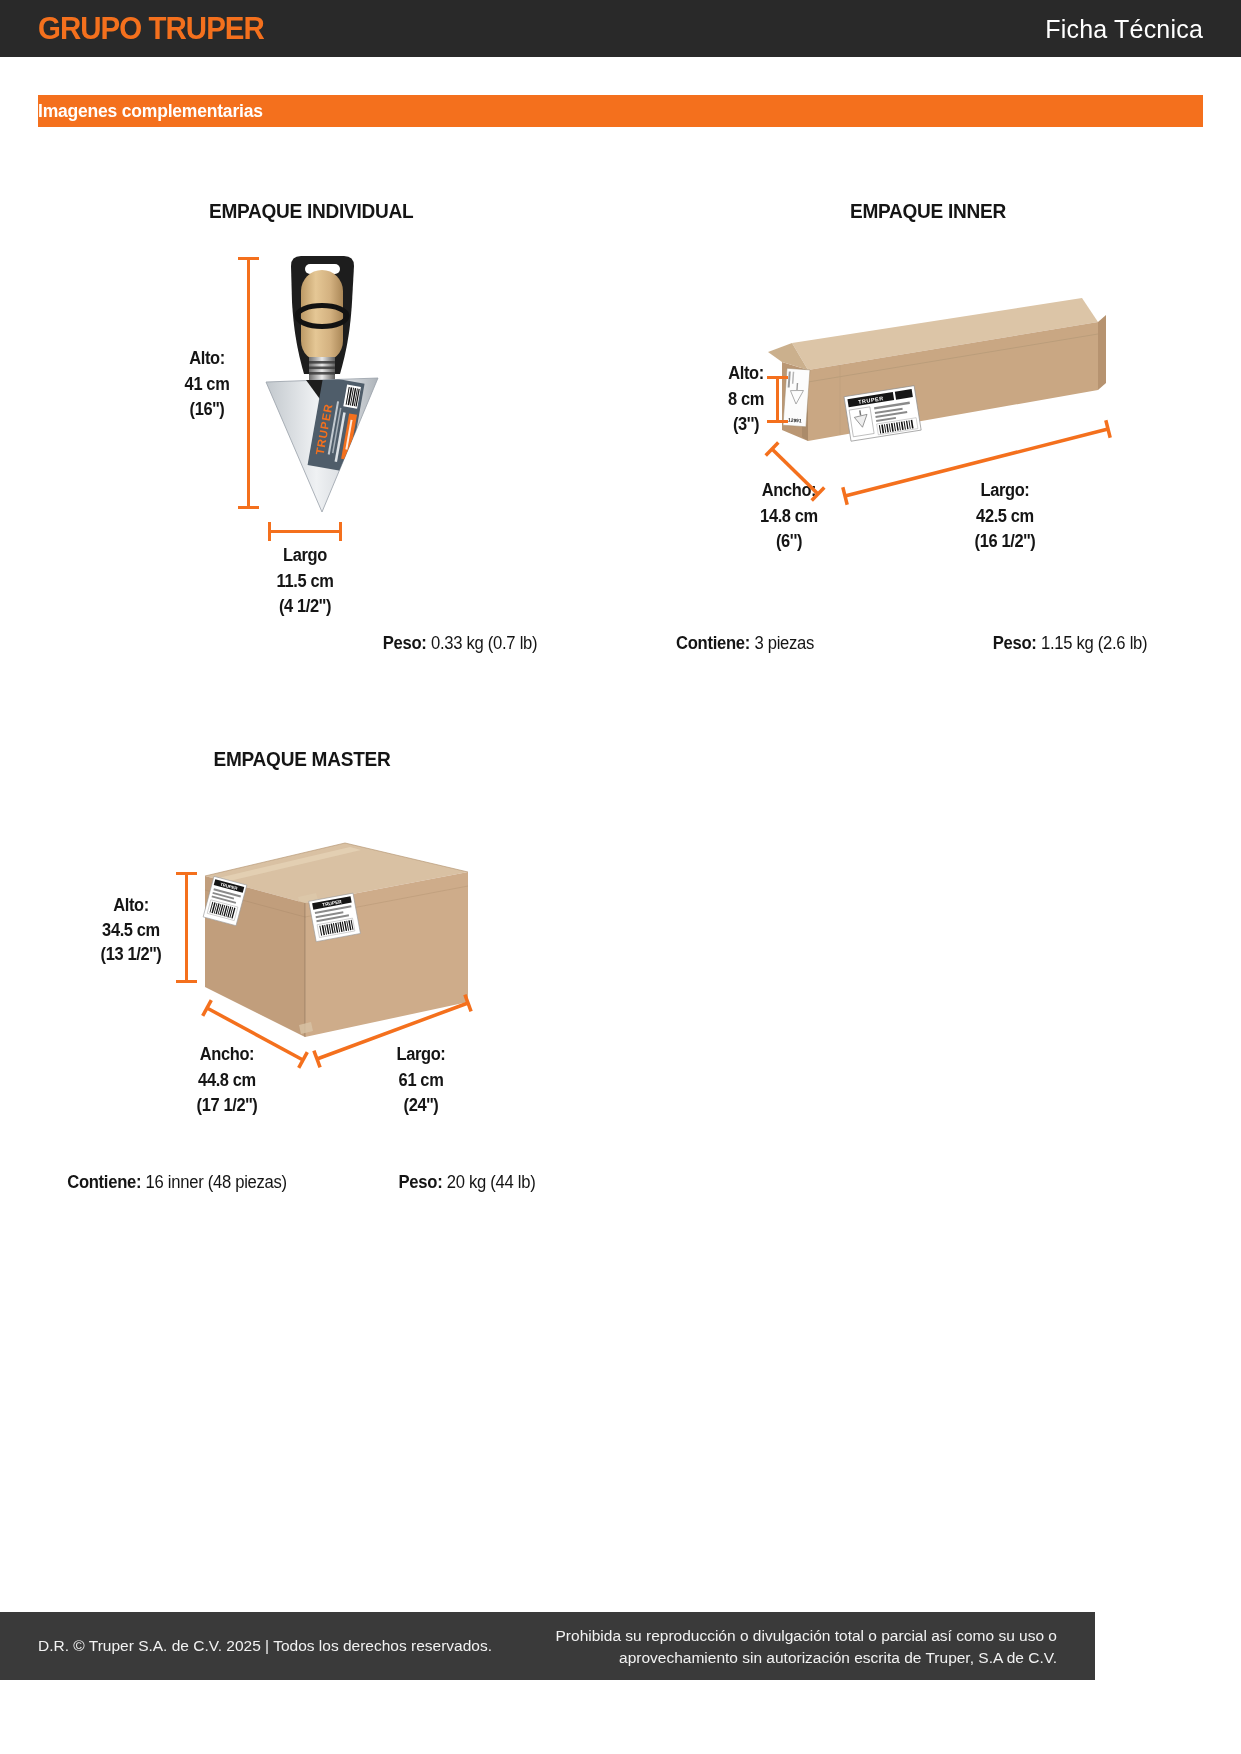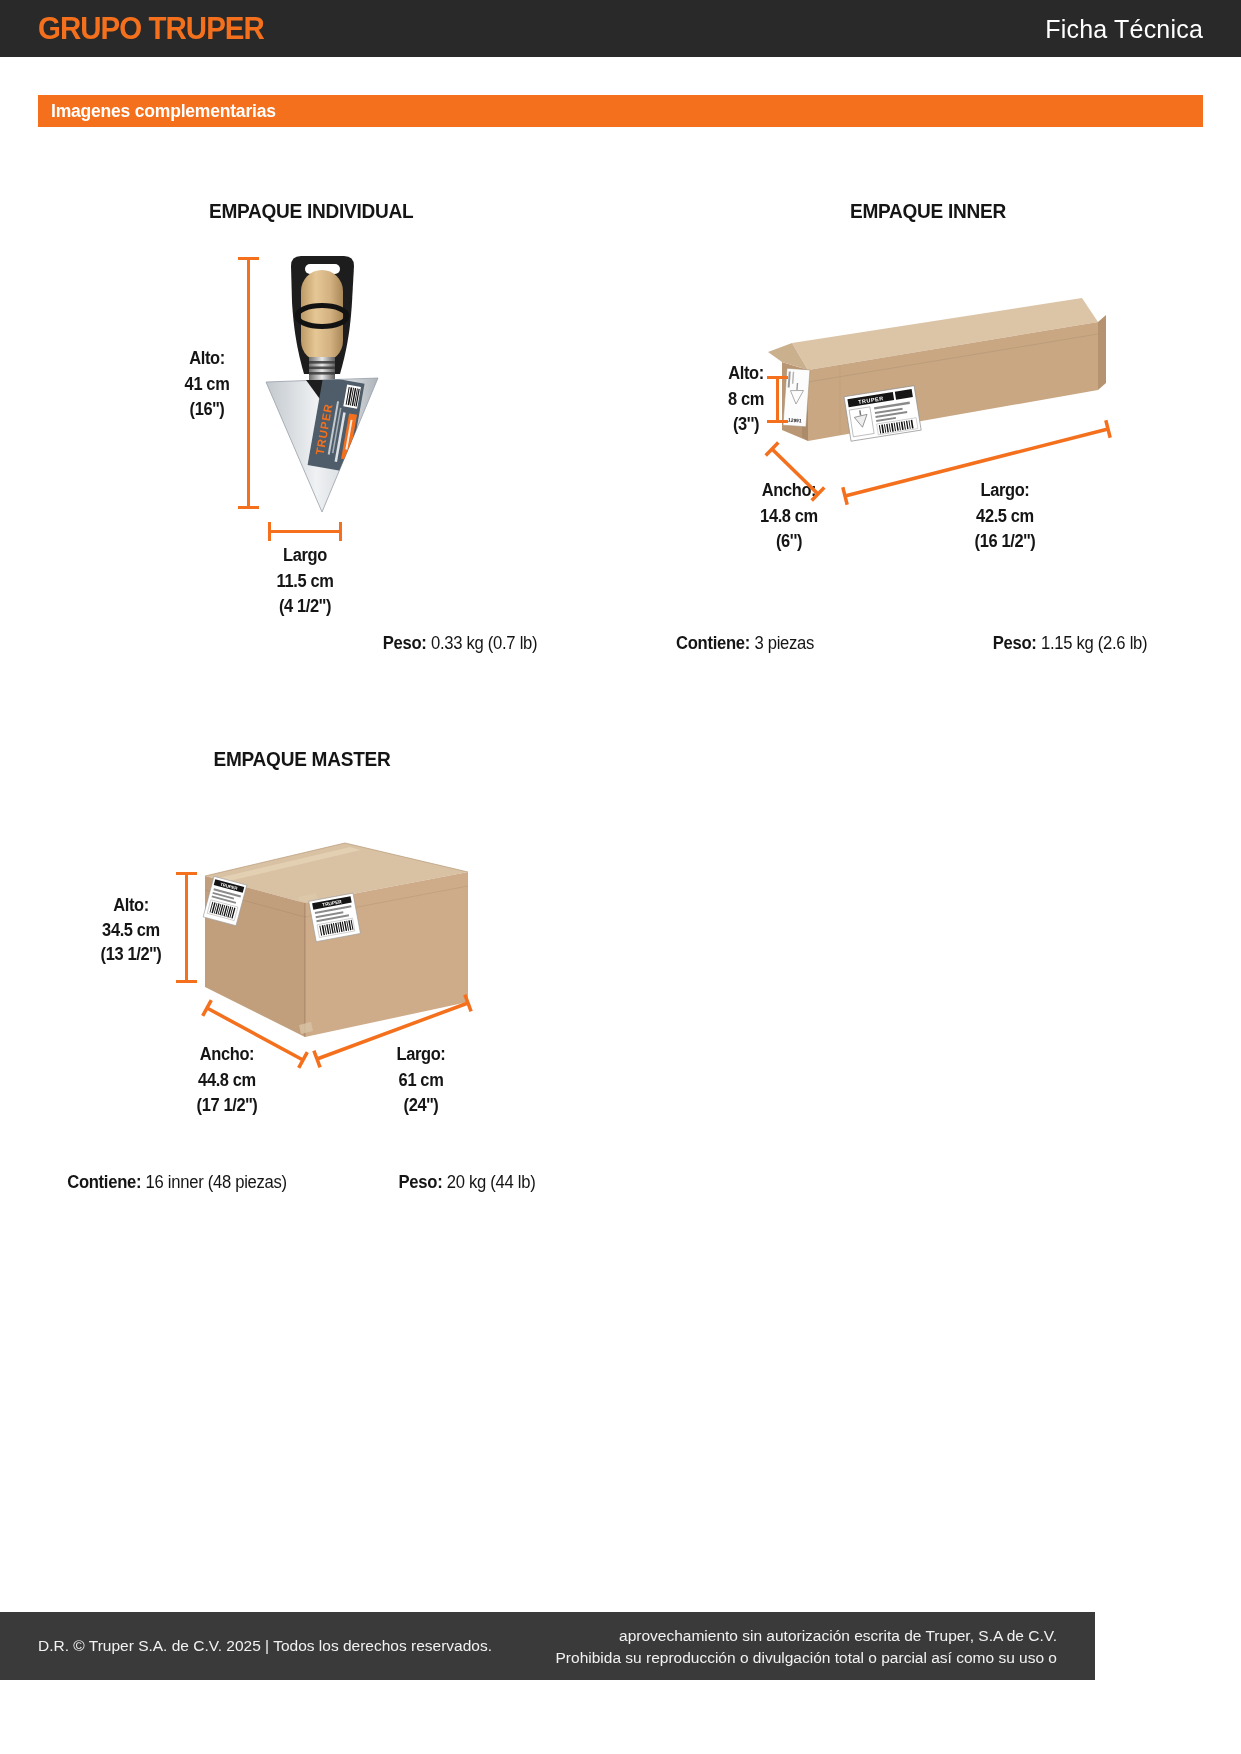--- a/index.html
+++ b/index.html
@@ -8,21 +8,21 @@
 
   
   .header{position:absolute;left:0;top:0;width:1241px;height:57px;background:#292929;}
   .logo{position:absolute;left:38px;top:50%;transform:translateY(-50%) scaleX(.95);transform-origin:left center;
         font-size:31px;font-weight:700;color:#F4701D;letter-spacing:-1px;white-space:nowrap;}
   .doc-title{position:absolute;right:38px;top:50%;transform:translateY(-50%);
         font-size:25px;color:#fff;letter-spacing:.2px;white-space:nowrap;}
 
   
   .section-bar{position:absolute;left:38px;top:95px;width:1165px;height:32px;background:#F4701D;}
-  .section-bar span{display:block;line-height:32px;padding-left:13px;color:#fff;
+  .section-bar span{display:block;line-height:32px;color:#fff;
         font-weight:700;font-size:17.5px;letter-spacing:-.2px;}
 
   
   .empaque-title{position:absolute;width:200px;text-align:center;font-weight:700;font-size:20.5px;
         letter-spacing:-.3px;transform:scaleX(.93);white-space:nowrap;color:#151515;}
 
   
   .dimtext{position:absolute;text-align:center;font-weight:700;font-size:17.5px;line-height:25.5px;
         color:#151515;letter-spacing:-.4px;transform:scaleX(.94);}
   .dimtext div{white-space:nowrap;}
@@ -338,18 +338,18 @@
 
       <line x1="317" y1="1059" x2="468" y2="1003"></line>
       <line x1="320.1" y1="1067.4" x2="313.9" y2="1050.6"></line>
       <line x1="471.1" y1="1011.4" x2="464.9" y2="994.6"></line>
     </g>
   </svg>
 
   <div class="footer">
     <div class="footer-left">D.R. © Truper S.A. de C.V. 2025 | Todos los derechos reservados.</div>
     <div class="footer-right">
+      <div>Prohibida su reproducción o divulgación total o parcial así como su uso o</div>
       <div>aprovechamiento sin autorización escrita de Truper, S.A de C.V.</div>
-      <div>Prohibida su reproducción o divulgación total o parcial así como su uso o</div>
     </div>
   </div>
 
 </div>
 
 </body></html>

